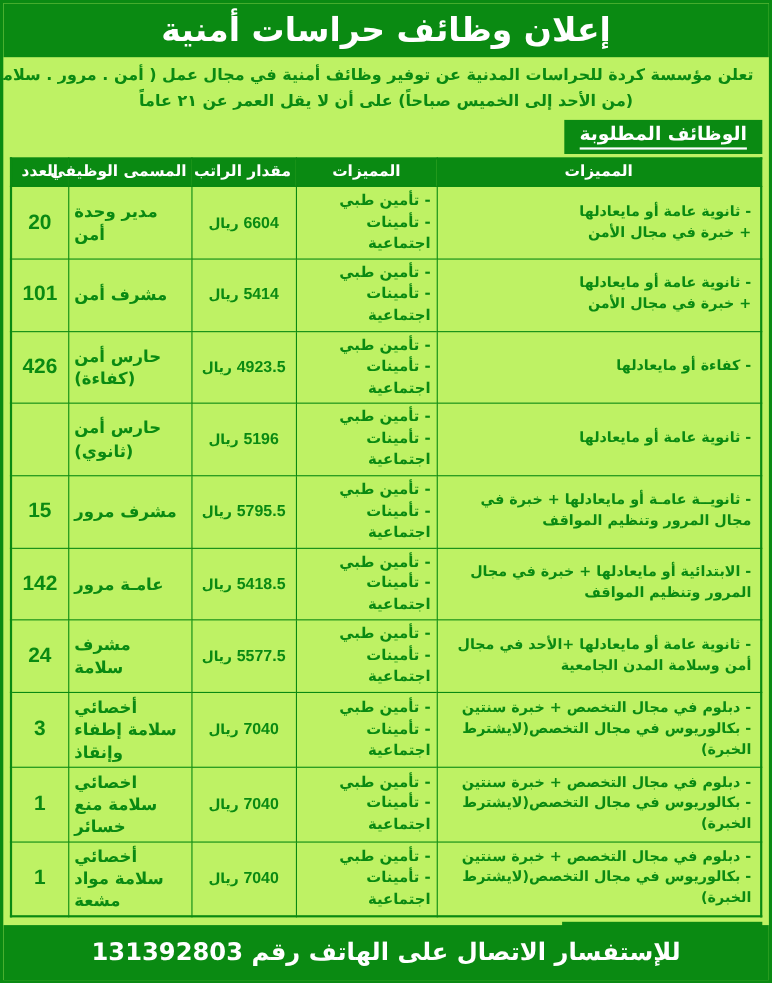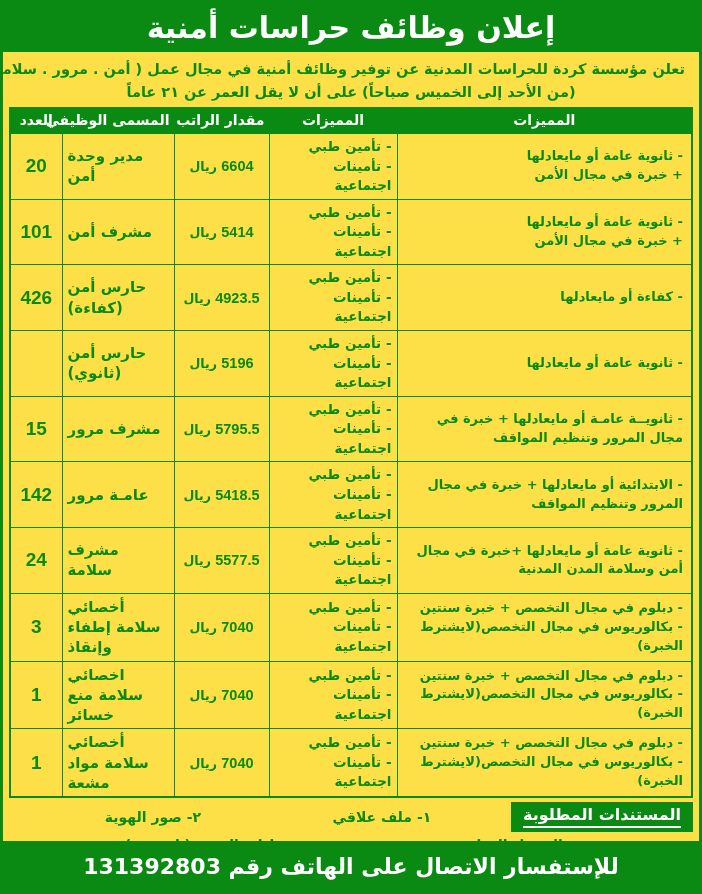--- a/index.html
+++ b/index.html
@@ -8,21 +8,21 @@
     padding: 0;
     background: #ffffff;
   }
   body {
     font-family: "DejaVu Sans", "Liberation Sans", sans-serif;
   }
   #poster {
     position: relative;
     width: 702px;
     height: 894px;
-    background: #fde047;
+    background: #bef264;
     box-sizing: border-box;
     border: 3px solid #0a8a12;
     overflow: hidden;
     direction: rtl;
   }
 
   
   .title-band {
     height: 49px;
     background: #0a8a12;
@@ -206,20 +206,25 @@
 
   <div class="title-band">
     <span>إعلان وظائف حراسات أمنية</span>
   </div>
 
   <div class="intro">
     <p>تعلن مؤسسة كردة للحراسات المدنية عن توفير وظائف أمنية في مجال عمل ( أمن . مرور . سلامة )</p>
     <p>(من الأحد إلى الخميس صباحاً) على أن لا يقل العمر عن ٢١ عاماً</p>
   </div>
 
+  <div class="banner-row">
+    <div class="banner">
+      <span>الوظائف المطلوبة</span>
+    </div>
+  </div>
 
   <table class="jobs-table">
     <colgroup>
       <col class="col-quals">
       <col class="col-perks">
       <col class="col-salary">
       <col class="col-title">
       <col class="col-count">
     </colgroup>
     <thead>
@@ -301,21 +306,21 @@
           <td class="cell-perks">
             <div>- تأمين طبي</div>
             <div>- تأمينات اجتماعية</div>
           </td>
           <td class="cell-salary"><span class="amount">5418.5</span><span class="currency"> ريال</span></td>
           <td class="cell-title">عامـة مرور</td>
           <td class="cell-count">142</td>
         </tr>
         <tr>
           <td class="cell-quals">
-            <div>- ثانوية عامة أو مايعادلها +خبرة في مجال أمن وسلامة المدن المدنية</div>
+            <div>- ثانوية عامة أو مايعادلها +الأحد في مجال أمن وسلامة المدن الجامعية</div>
           </td>
           <td class="cell-perks">
             <div>- تأمين طبي</div>
             <div>- تأمينات اجتماعية</div>
           </td>
           <td class="cell-salary"><span class="amount">5577.5</span><span class="currency"> ريال</span></td>
           <td class="cell-title">مشرف سلامة</td>
           <td class="cell-count">24</td>
         </tr>
         <tr>

